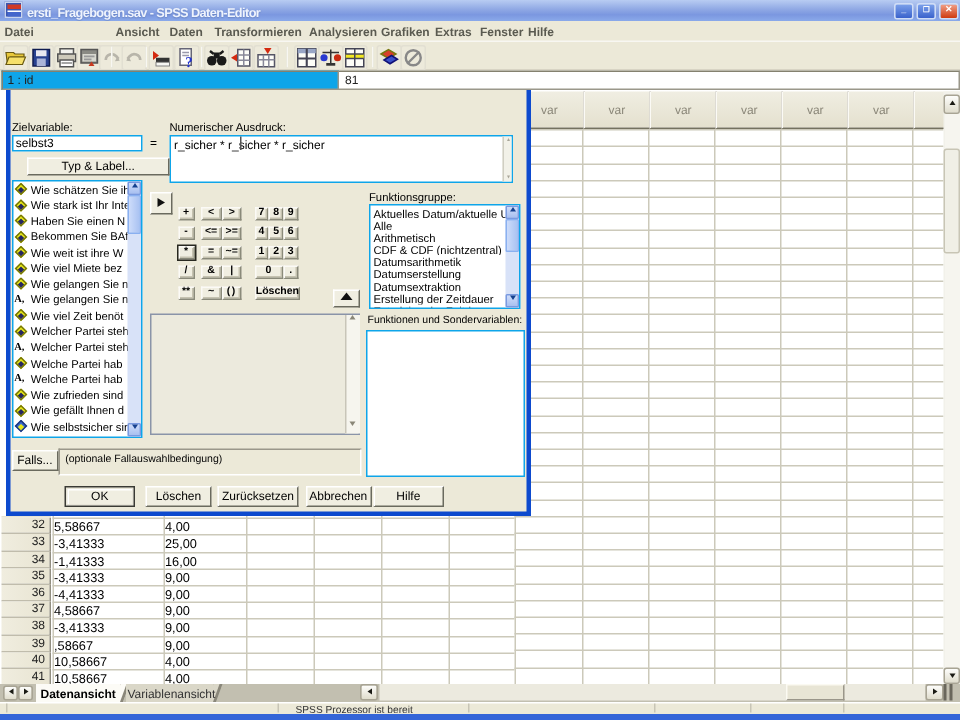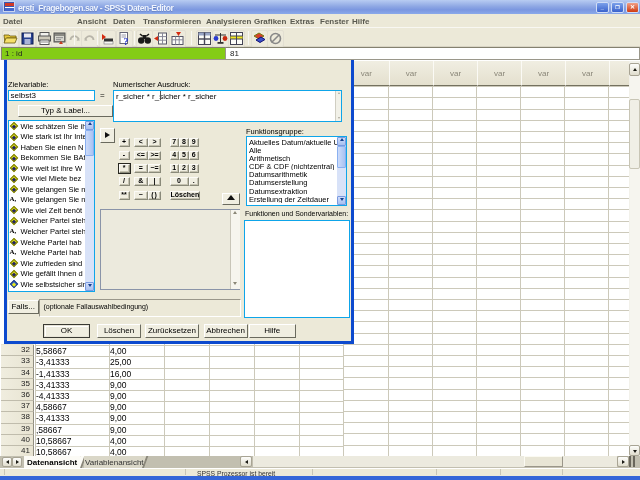--- a/index.html
+++ b/index.html
@@ -5,21 +5,21 @@
 html,body{width:640px;height:480px;overflow:hidden;}
 body{font-family:"Liberation Sans",sans-serif;background:#ece9d8;position:relative;}
 .abs{position:absolute;}
 #titlebar{left:0;top:0;width:640px;height:14px;background:linear-gradient(to bottom,#b8ccf2 0%,#8fa8e4 45%,#7b97e0 70%,#8aa9ea 100%);}
 #titletext{left:18px;top:2.5px;font-size:8.5px;font-weight:bold;color:#eef3fd;letter-spacing:-0.4px;text-shadow:0 1px 1px #6a85c2;}
 .wbtn{top:2px;width:13px;height:11px;border-radius:2px;border:1px solid #d0ddf6;font-size:6px;color:#fff;text-align:center;line-height:9px;font-weight:bold;}
 #menubar{left:0;top:14px;width:640px;height:13px;background:#ece9d8;font-size:8px;color:#5a5a50;}
 #menubar span{position:absolute;top:3px;font-weight:bold;}
 #toolbar{left:0;top:27px;width:640px;height:20px;background:#ece9d8;border-top:1px solid #f8f7f2;border-bottom:1px solid #d8d4c4;}
 .tbtn{top:2px;width:17px;height:17px;border:1px solid #e2dfd2;border-radius:2px;background:#edeadb;}
-#cellref{left:1px;top:47px;width:225px;height:13px;background:#84cc16;border:1px solid #9a978a;border-top-color:#84816f;border-left-color:#84816f;font-size:8px;color:#222;padding:1px 0 0 3px;}
+#cellref{left:1px;top:47px;width:225px;height:13px;background:#0ea5e9;border:1px solid #9a978a;border-top-color:#84816f;border-left-color:#84816f;font-size:8px;color:#222;padding:1px 0 0 3px;}
 #celledit{left:226px;top:47px;width:414px;height:13px;background:#fff;border:1px solid #9a978a;border-top-color:#84816f;border-left:none;font-size:8px;color:#222;padding:1px 0 0 4px;}
 #grid{left:0;top:60px;width:640px;height:396px;background:#fff;overflow:hidden;}
 .hdrcell{top:1px;height:25px;background:linear-gradient(to bottom,#f0eee2,#e4e0ce);border-right:1px solid #8a8678;border-left:1px solid #fbfaf5;border-bottom:1px solid #74715f;font-size:8px;color:#8a8678;text-align:center;line-height:25px;}
 .vline{top:26px;width:1px;background:#ccc9ba;}
 .hline{height:1px;background:#ccc9ba;}
 .rowhdr{left:1px;width:33px;background:linear-gradient(to right,#f0eddf,#e8e4d2);border-right:1px solid #918e80;border-bottom:1px solid #c0bcac;font-size:8px;color:#222;text-align:right;padding-right:3px;}
 .dcell{font-size:8.5px;color:#000;text-align:left;}
 #vsb{left:629px;top:61px;width:11px;height:395px;background:#f2f1ea;}
 .sbtn{background:linear-gradient(to bottom,#fdfdfb,#e0ddcd);border:1px solid #a8a494;border-radius:2px;color:#1a1a14;text-align:center;}
 #tabbar{left:0;top:456px;width:640px;height:12px;background:#c2bfb0;}

